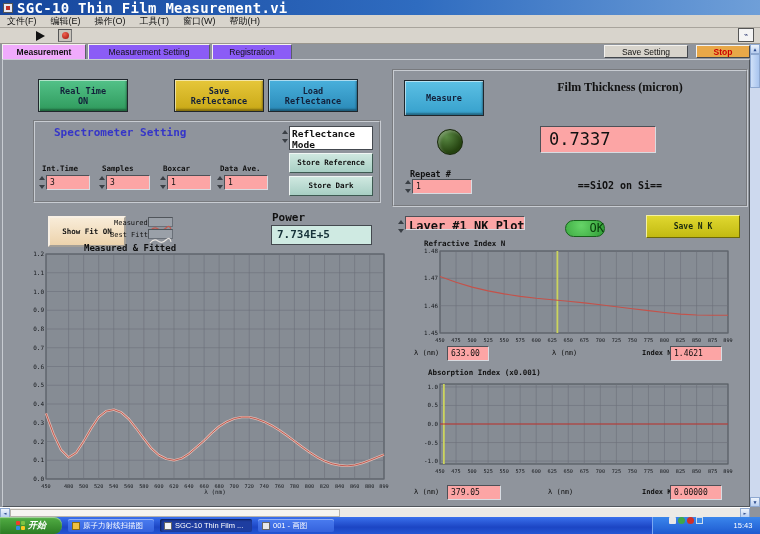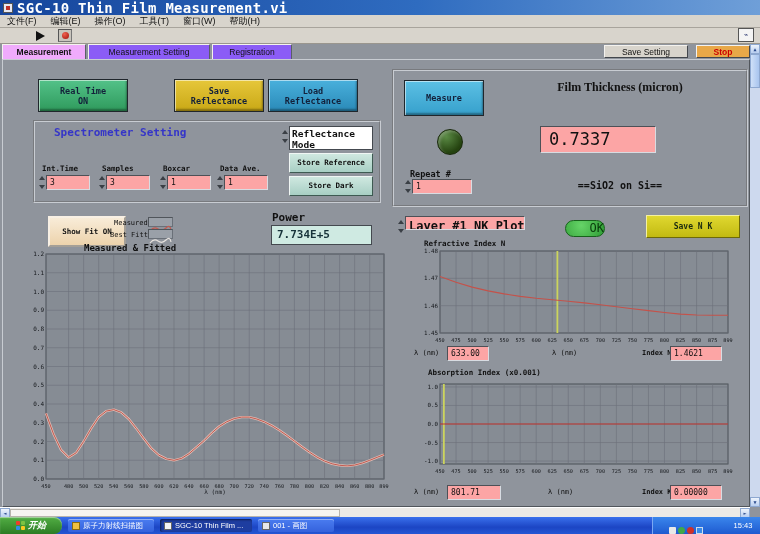--- a/index.html
+++ b/index.html
@@ -48,21 +48,21 @@
   .sbtn{position:absolute;left:0;width:10px;height:10px;background:linear-gradient(#eef4fc,#b8cef0);border:1px solid #8ea8d0;color:#2a4a8c;font-size:5px;line-height:8px;text-align:center}
   .hscroll{left:0;top:507px;width:750px;height:10px;background:#eceae6;border-top:1px solid #fff}
   
   .taskbar{left:0;top:517px;width:760px;height:17px;background:linear-gradient(#3a70ec,#1c45c4 60%,#2456d4)}
   .startbtn{position:absolute;left:0;top:0;width:62px;height:17px;background:linear-gradient(#52ae44,#2c7c24);border-radius:0 8px 8px 0;box-shadow:inset 0 1px 1px rgba(255,255,255,.5);display:flex;align-items:center;justify-content:center;gap:3px;color:#fff;font-weight:bold;font-style:italic;font-size:9px;font-family:"Liberation Sans",sans-serif;cursor:pointer}
   .winflag{width:9px;height:9px;display:grid;grid-template-columns:4px 4px;grid-gap:1px}
   .winflag b{width:4px;height:4px;border-radius:1px}
   .task{position:absolute;top:2px;height:13px;background:linear-gradient(#4a7cf0,#3562dc);border-radius:2px;box-shadow:inset 0 1px 0 rgba(255,255,255,.4);display:flex;align-items:center;gap:3px;padding:0 4px;color:#fff;font-size:7.5px;font-family:"Liberation Sans",sans-serif;overflow:hidden;white-space:nowrap;cursor:pointer}
   .task.active{background:#1e3da0;box-shadow:inset 1px 1px 2px rgba(0,0,0,.5)}
   .ticon{width:8px;height:8px;flex:0 0 8px}
-  .tray{position:absolute;right:0;top:0;width:108px;height:17px;background:linear-gradient(#3a86ec,#1e5ad0);border-left:1px solid #7aa8f4;display:flex;align-items:flex-end;gap:2px;padding:0 16px}
+  .tray{position:absolute;right:0;top:0;width:108px;height:17px;background:linear-gradient(#3a86ec,#1e5ad0);border-left:1px solid #7aa8f4;display:flex;align-items:flex-start;gap:2px;padding:0 16px}
   .clock{position:absolute;right:2px;top:2px;width:30px;height:13px;color:#fff;font-size:7.5px;text-align:center;line-height:13px;font-family:"Liberation Sans",sans-serif}
   .chtitle{font-size:9px;font-weight:bold;white-space:nowrap}
 </style>
 </head>
 <body>
 
 <div class="abs titlebar">
   <span class="appicon"></span>
   <span class="ttext">SGC-10 Thin Film Measurement.vi</span>
 </div>
@@ -367,21 +367,21 @@
     <text x="34" y="48" text-anchor="end" font-size="5.8" fill="#15181c">0.0</text>
     <line x1="36" y1="27.48148148148148" x2="324" y2="27.48148148148148" stroke="#6b717a" stroke-width="0.6"></line>
     <text x="34" y="29.48148148148148" text-anchor="end" font-size="5.8" fill="#15181c">0.5</text>
     <line x1="36" y1="8.962962962962967" x2="324" y2="8.962962962962967" stroke="#6b717a" stroke-width="0.6"></line>
     <text x="34" y="10.962962962962967" text-anchor="end" font-size="5.8" fill="#15181c">1.0</text>
     <line x1="39.84855233853007" y1="6" x2="39.84855233853007" y2="86" stroke="#ccd45c" stroke-width="1.8"></line>
     <polyline points="36.0,46.0 324.0,46.0" fill="none" stroke="#c2362e" stroke-width="1.2" stroke-linejoin="round"></polyline>
   </svg>
 
 <div class="abs" style="left:414px;top:488px;font-size:7px">λ (nm)</div>
-<div class="abs lvin" style="left:447px;top:485px;width:54px;height:15px">801.71</div>
+<div class="abs lvin" style="left:447px;top:485px;width:54px;height:15px">379.05</div>
 <div class="abs" style="left:548px;top:488px;font-size:7px">λ (nm)</div>
 <div class="abs flab" style="left:642px;top:488px;font-size:7px">Index K</div>
 <div class="abs lvin" style="left:670px;top:485px;width:52px;height:15px">0.00000</div>
 
 <div class="abs hscroll">
   <span class="sbtn" style="top:0;left:0">◄</span>
   <span class="abs" style="left:10px;top:1px;width:330px;height:8px;background:#f6f4f0;border:1px solid #b8b4ac"></span>
   <span class="sbtn" style="top:0;left:740px">►</span>
 </div>
 <div class="abs vscroll">

